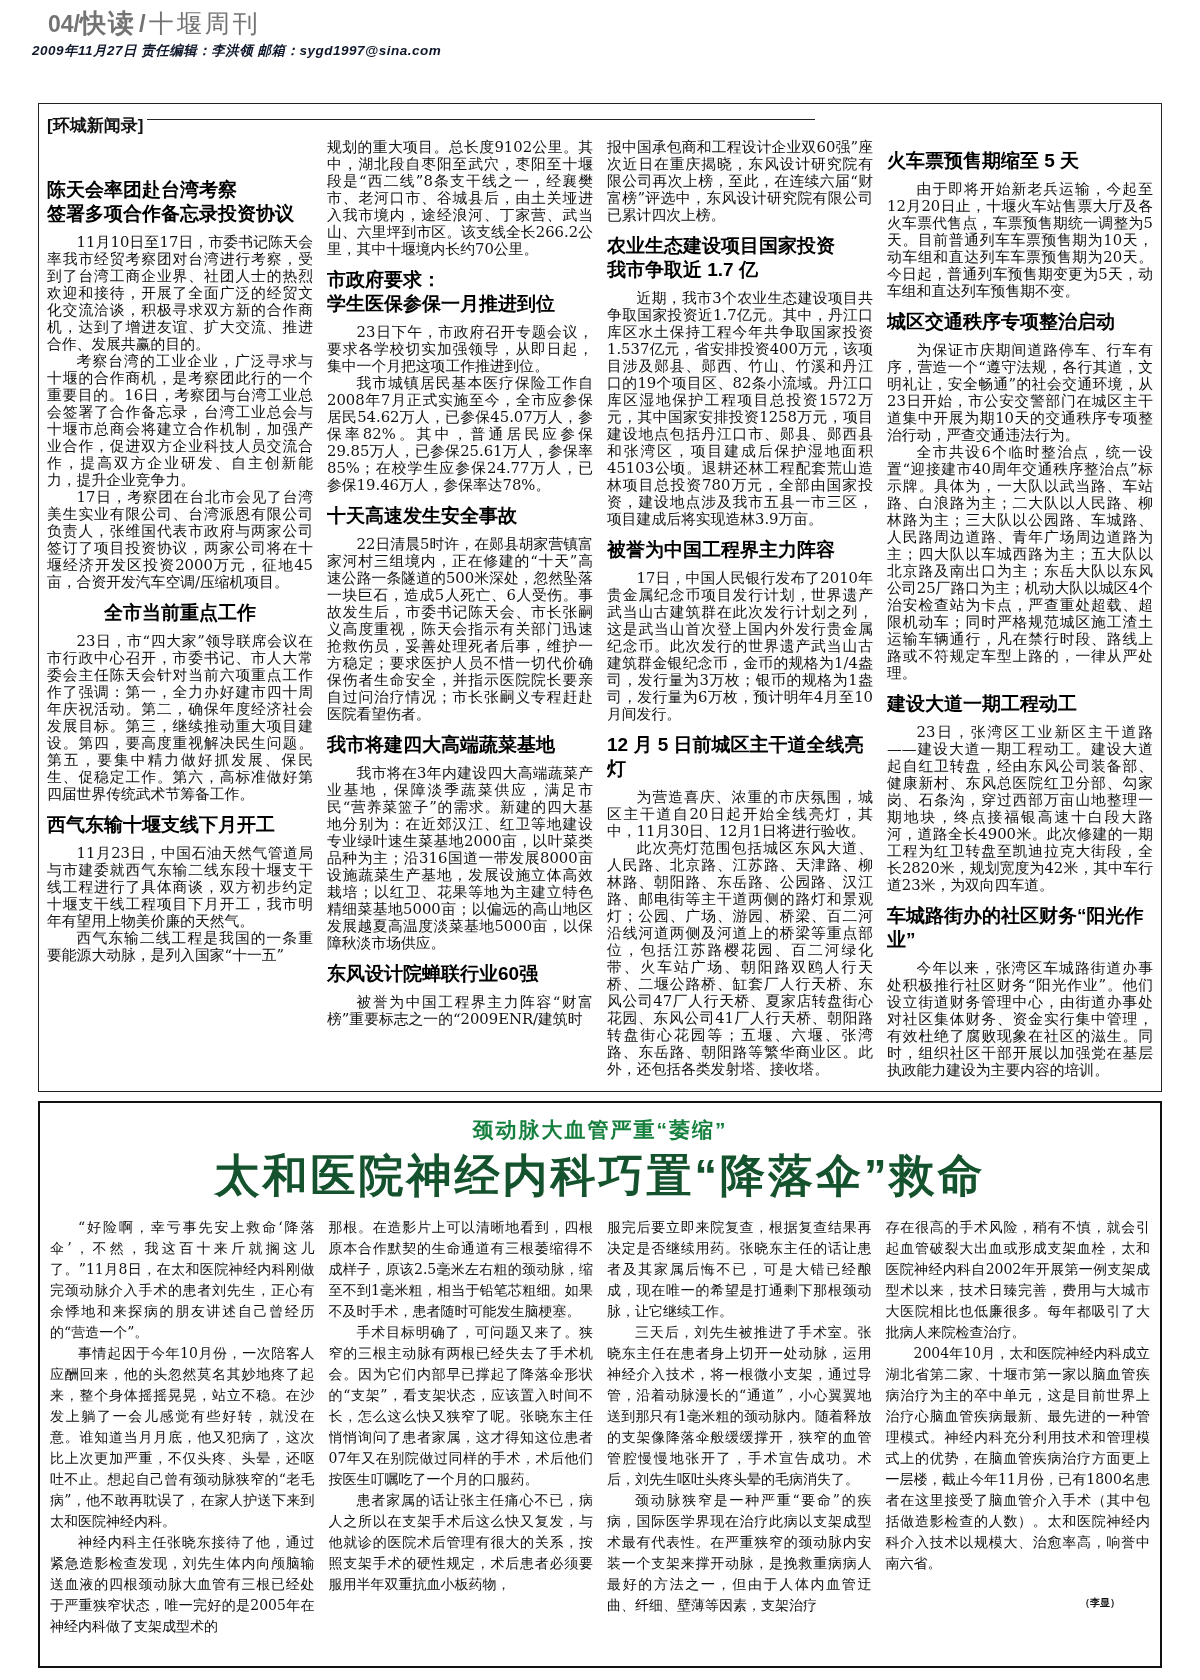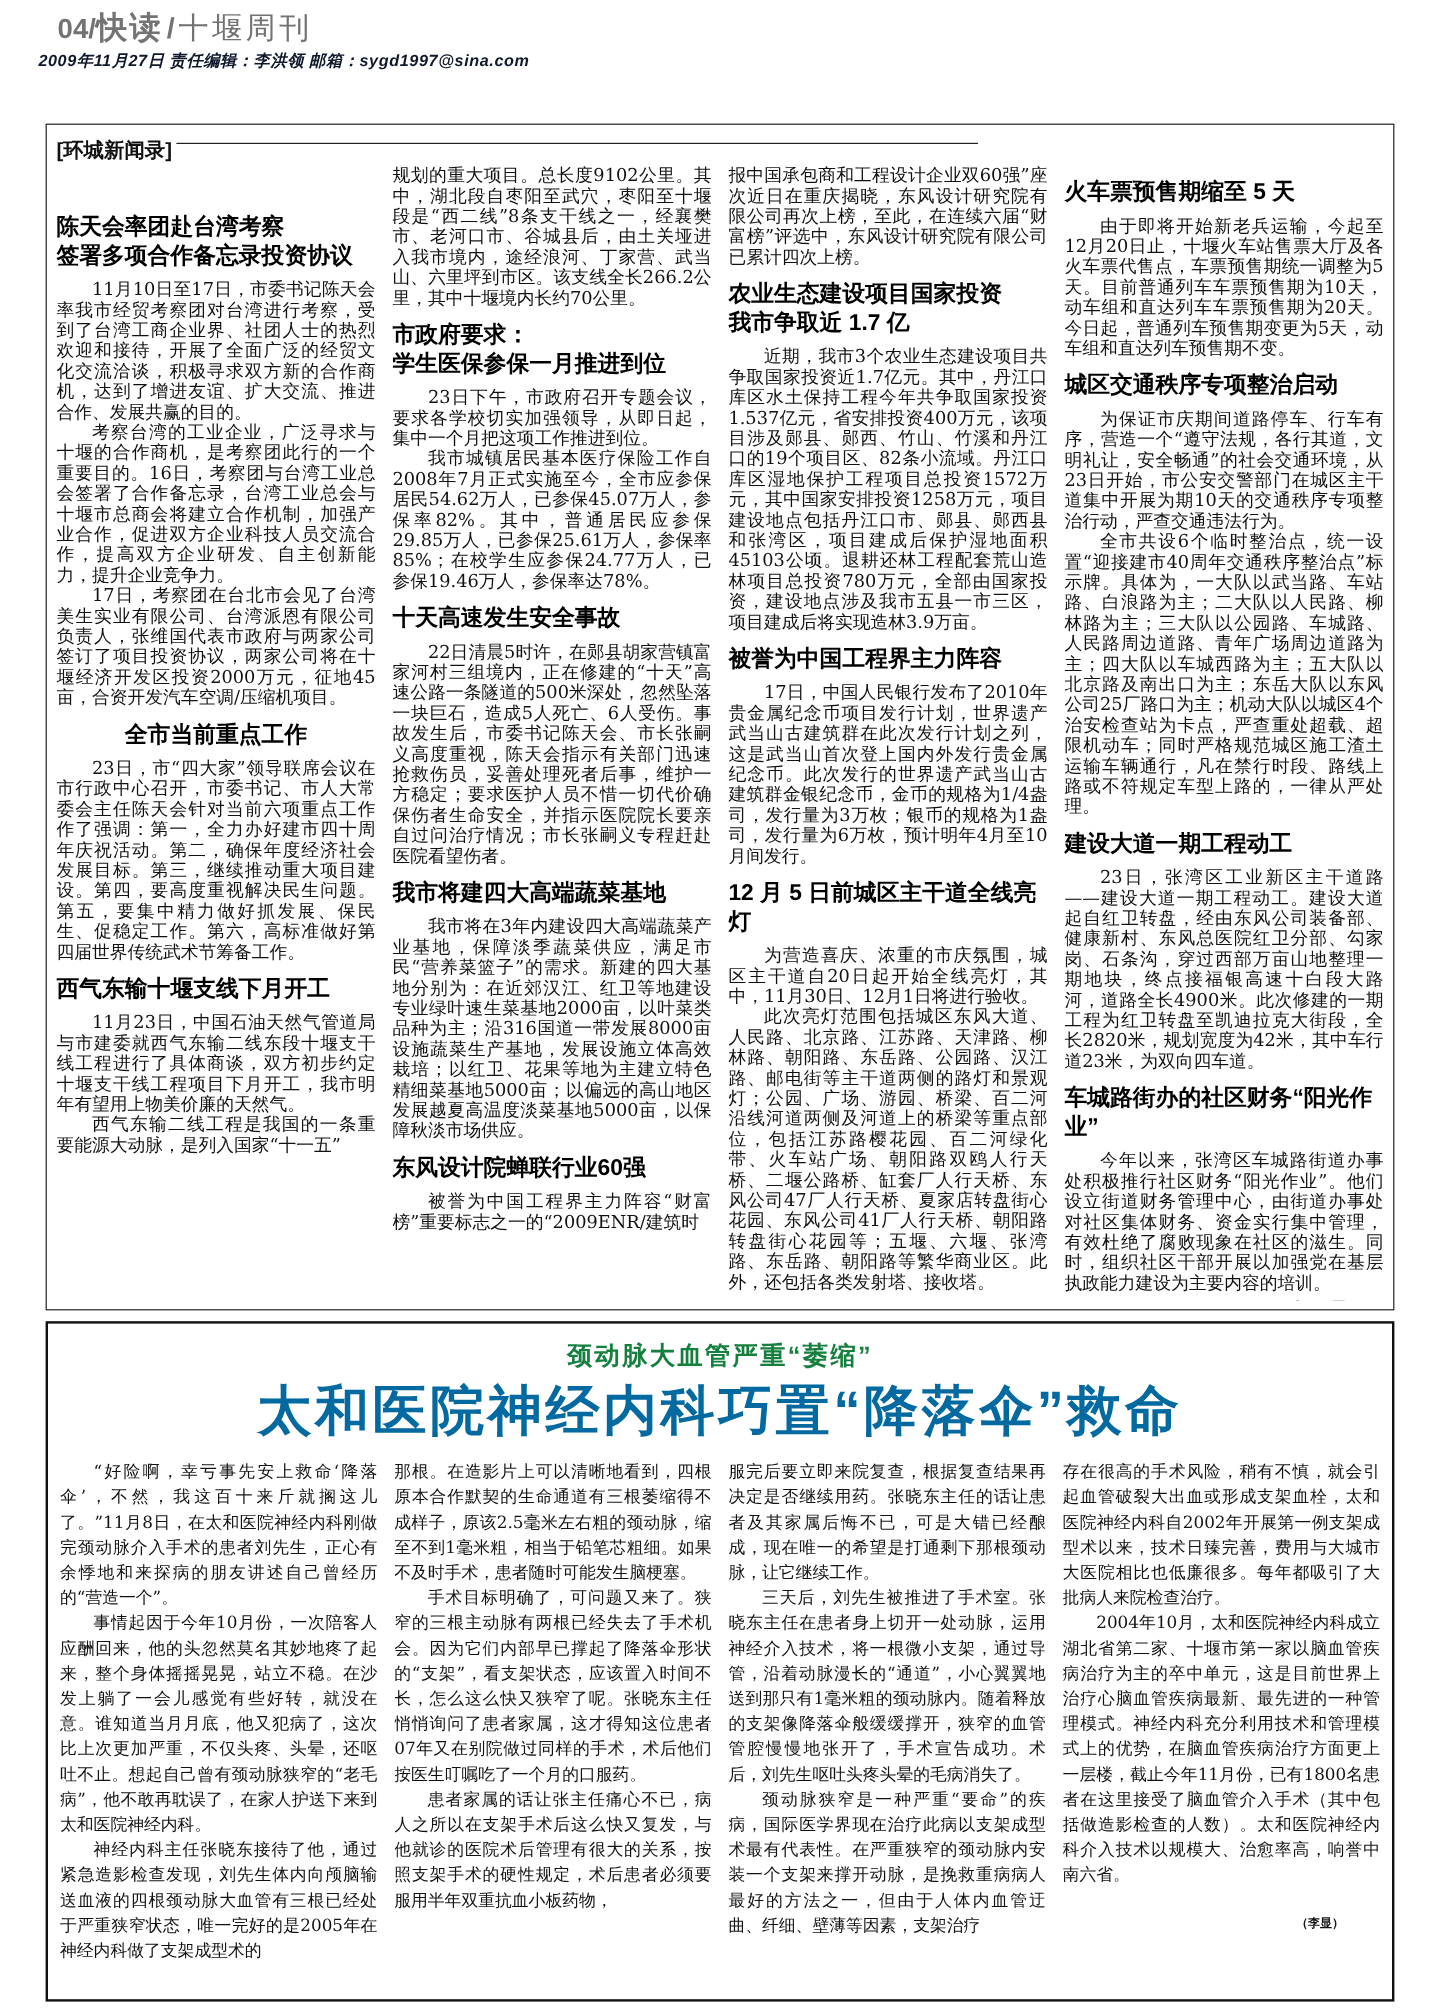--- a/index.html
+++ b/index.html
@@ -135,21 +135,21 @@
             <span>车城路街办的社区财务“阳光作业”</span>
           </h3>
           <p>今年以来，张湾区车城路街道办事处积极推行社区财务“阳光作业”。他们设立街道财务管理中心，由街道办事处对社区集体财务、资金实行集中管理，有效杜绝了腐败现象在社区的滋生。同时，组织社区干部开展以加强党在基层执政能力建设为主要内容的培训。</p>
           <div class="byline">（何杰  王霞）</div>
         </div>
       </div>
   </section>
 
   <section class="feature-box">
     <div class="feature-kicker">颈动脉大血管严重“萎缩”</div>
-    <h1 class="feature-headline" style="color: #0369a1;">太和医院神经内科巧置“降落伞”救命</h1>
+    <h1 class="feature-headline" style="color: #14532d;">太和医院神经内科巧置“降落伞”救命</h1>
     <div class="cols" id="feature-cols">
         <div class="col">
           <p>“好险啊，幸亏事先安上救命‘降落伞’，不然，我这百十来斤就搁这儿了。”11月8日，在太和医院神经内科刚做完颈动脉介入手术的患者刘先生，正心有余悸地和来探病的朋友讲述自己曾经历的“营造一个”。</p>
           <p>事情起因于今年10月份，一次陪客人应酬回来，他的头忽然莫名其妙地疼了起来，整个身体摇摇晃晃，站立不稳。在沙发上躺了一会儿感觉有些好转，就没在意。谁知道当月月底，他又犯病了，这次比上次更加严重，不仅头疼、头晕，还呕吐不止。想起自己曾有颈动脉狭窄的“老毛病”，他不敢再耽误了，在家人护送下来到太和医院神经内科。</p>
           <p>神经内科主任张晓东接待了他，通过紧急造影检查发现，刘先生体内向颅脑输送血液的四根颈动脉大血管有三根已经处于严重狭窄状态，唯一完好的是2005年在神经内科做了支架成型术的</p>
         </div>
         <div class="col">
           <p class="noindent">那根。在造影片上可以清晰地看到，四根原本合作默契的生命通道有三根萎缩得不成样子，原该2.5毫米左右粗的颈动脉，缩至不到1毫米粗，相当于铅笔芯粗细。如果不及时手术，患者随时可能发生脑梗塞。</p>
           <p>手术目标明确了，可问题又来了。狭窄的三根主动脉有两根已经失去了手术机会。因为它们内部早已撑起了降落伞形状的“支架”，看支架状态，应该置入时间不长，怎么这么快又狭窄了呢。张晓东主任悄悄询问了患者家属，这才得知这位患者07年又在别院做过同样的手术，术后他们按医生叮嘱吃了一个月的口服药。</p>
           <p>患者家属的话让张主任痛心不已，病人之所以在支架手术后这么快又复发，与他就诊的医院术后管理有很大的关系，按照支架手术的硬性规定，术后患者必须要服用半年双重抗血小板药物，</p>

